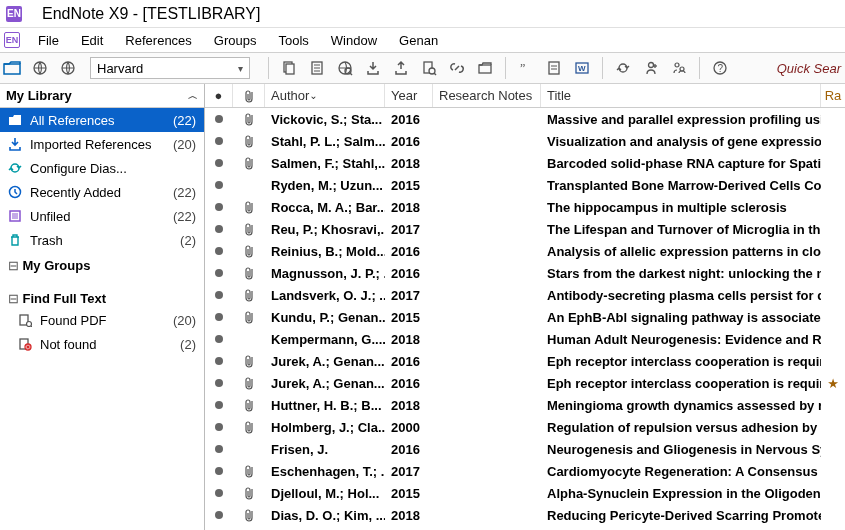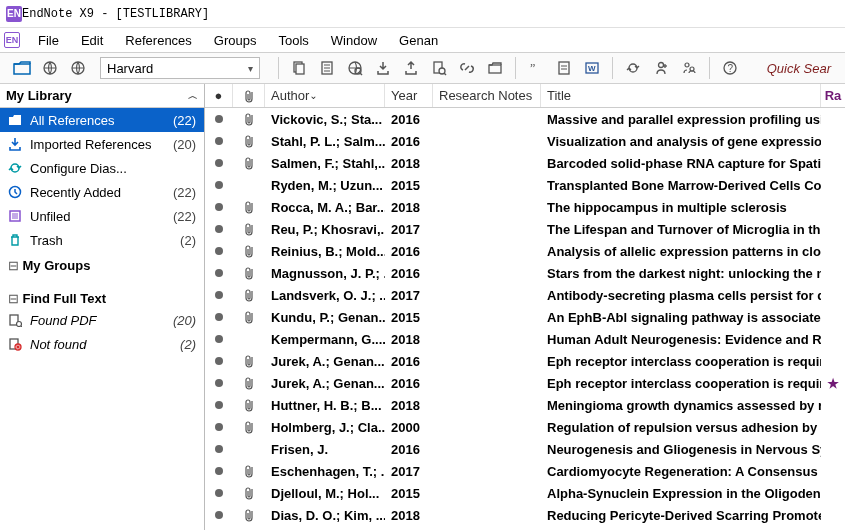--- a/index.html
+++ b/index.html
@@ -1,59 +1,59 @@
 <!DOCTYPE html>
 <html><head>
 <meta charset="utf-8">
 <style>
   * { box-sizing: border-box; }
   html, body { margin:0; padding:0; font-family: "Segoe UI", Tahoma, Arial, sans-serif; font-size: 13px; background:#fff; color:#000; height:530px; width:845px; overflow:hidden; }
   .titlebar { display:flex; align-items:center; height:28px; border-bottom:1px solid #e0e0e0; padding:0 6px; background:#fff; }
   .titlebar .ticon { width:16px; height:16px; background:#8854d0; border-radius:2px; display:flex; align-items:center; justify-content:center; color:#fff; font-size:10px; font-weight:bold; }
-  .titlebar .ttext { margin-left:0; font-size:12px;font-family:Liberation Mono, monospace; }
+  .titlebar .ttext { margin-left:20px; font-size:16px; }
   .menubar { display:flex; align-items:center; height:24px; padding:0 4px; gap:2px; }
   .menubar .micon { width:16px; height:16px; background:#fff; border:1px solid #8854d0; border-radius:2px; display:inline-flex; align-items:center; justify-content:center; color:#8854d0; font-size:9px; font-weight:bold; margin-right:6px; }
   .menubar .mitem { padding:2px 10px; color:#000000; cursor:default; }
   .menubar .mitem:first-of-type { margin-left:0; }
-  .toolbar { height:32px; border-top:1px solid #d0d0d0; border-bottom:1px solid #d0d0d0; background:#fafafa; display:flex; align-items:center; padding:0 10px; gap:4px; }
+  .toolbar { height:32px; border-top:1px solid #d0d0d0; border-bottom:1px solid #d0d0d0; background:#fafafa; display:flex; align-items:center; padding:0 0; gap:4px; }
   .tbtn { width:24px; height:24px; display:inline-flex; align-items:center; justify-content:center; color:#0066b3; border:1px solid transparent; border-radius:2px; }
   .tbtn.plain { color:#555; }
   .styleselect { flex:0 0 160px; height:22px; border:1px solid #bbb; background:#fff; display:flex; align-items:center; justify-content:space-between; padding:0 6px; margin-left:6px; margin-right:10px; }
   .styleselect .sd { font-size:10px; color:#555; }
   .tsep { width:1px; height:22px; background:#ccc; margin:0 4px; }
   .quick { margin-left:auto; color:#7f1d1d; font-style:italic; padding-right:4px; white-space:nowrap; overflow:hidden; }
   .main { display:flex; height:calc(530px - 28px - 24px - 32px); }
   .sidebar { width:205px; border-right:1px solid #bbb; display:flex; flex-direction:column; }
   .sbhead { height:24px; display:flex; align-items:center; justify-content:space-between; padding:0 6px; border-bottom:1px solid #ccc; font-weight:600; }
   .sbhead .chev { font-size:10px; color:#555; }
   .sbitem { height:24px; display:flex; align-items:center; padding:0 8px; gap:6px; }
   .sbitem.sel { background:#0a62c9; color:#fff; }
   .sbitem.sel .cnt { color:#fff; }
   .sbitem .ico { width:16px; text-align:center; display:inline-block; }
   .sbitem .lbl { flex:1; white-space:nowrap; overflow:hidden; text-overflow:ellipsis; }
   .sbitem .cnt { color:#444; }
   .sbgroup { padding:6px 8px 2px 8px; font-weight:bold; }
   .sbgroup::before { content:"⊟ "; font-weight:normal; color:#555; }
-  .sbsub { padding-left:8px;font-style:italic; }
+  .sbsub { padding-left:18px; }
   .listarea { flex:1; overflow:hidden; display:flex; flex-direction:column; }
   .colhead { height:24px; background:#fff; border-bottom:1px solid #ccc; display:flex; align-items:center; font-weight:normal; color:#333; }
   .colhead .hc { height:100%; display:flex; align-items:center; padding:0 6px; border-right:1px solid #e2e2e2; overflow:hidden; white-space:nowrap; }
   .colhead .srt::after { content:" ⌄"; font-size:10px; color:#333; }
   .rows { overflow-y:auto; font-weight:bold; flex:1; }
   .row { height:22px; display:flex; align-items:center; }
   .row:nth-child(odd) { background:#fff; }
   .row:nth-child(even) { background:#fff; }
   .cell { padding:0 6px; white-space:nowrap; overflow:hidden; text-overflow:ellipsis; height:100%; display:flex; align-items:center; }
   .c-dot { width:28px; justify-content:center; }
   .c-clip { width:32px; justify-content:center; color:#555; font-weight:normal; }
   .c-author { width:120px; }
   .c-year { width:48px; }
   .c-notes { width:108px; }
   .c-title { flex:1; }
-  .c-star { width:24px; justify-content:center; color:#701a75; font-weight:bold; }
+  .c-star { width:24px; justify-content:center; color:#a16207; font-weight:normal; }
   .dot { width:8px; height:8px; border-radius:50%; background:#666; display:inline-block; }
   svg { display:block; }
 </style>
 </head>
 <body>
 
 <div class="titlebar">
   <div class="ticon">EN</div>
   <div class="ttext">EndNote X9 - [TESTLIBRARY]</div>
 </div>

